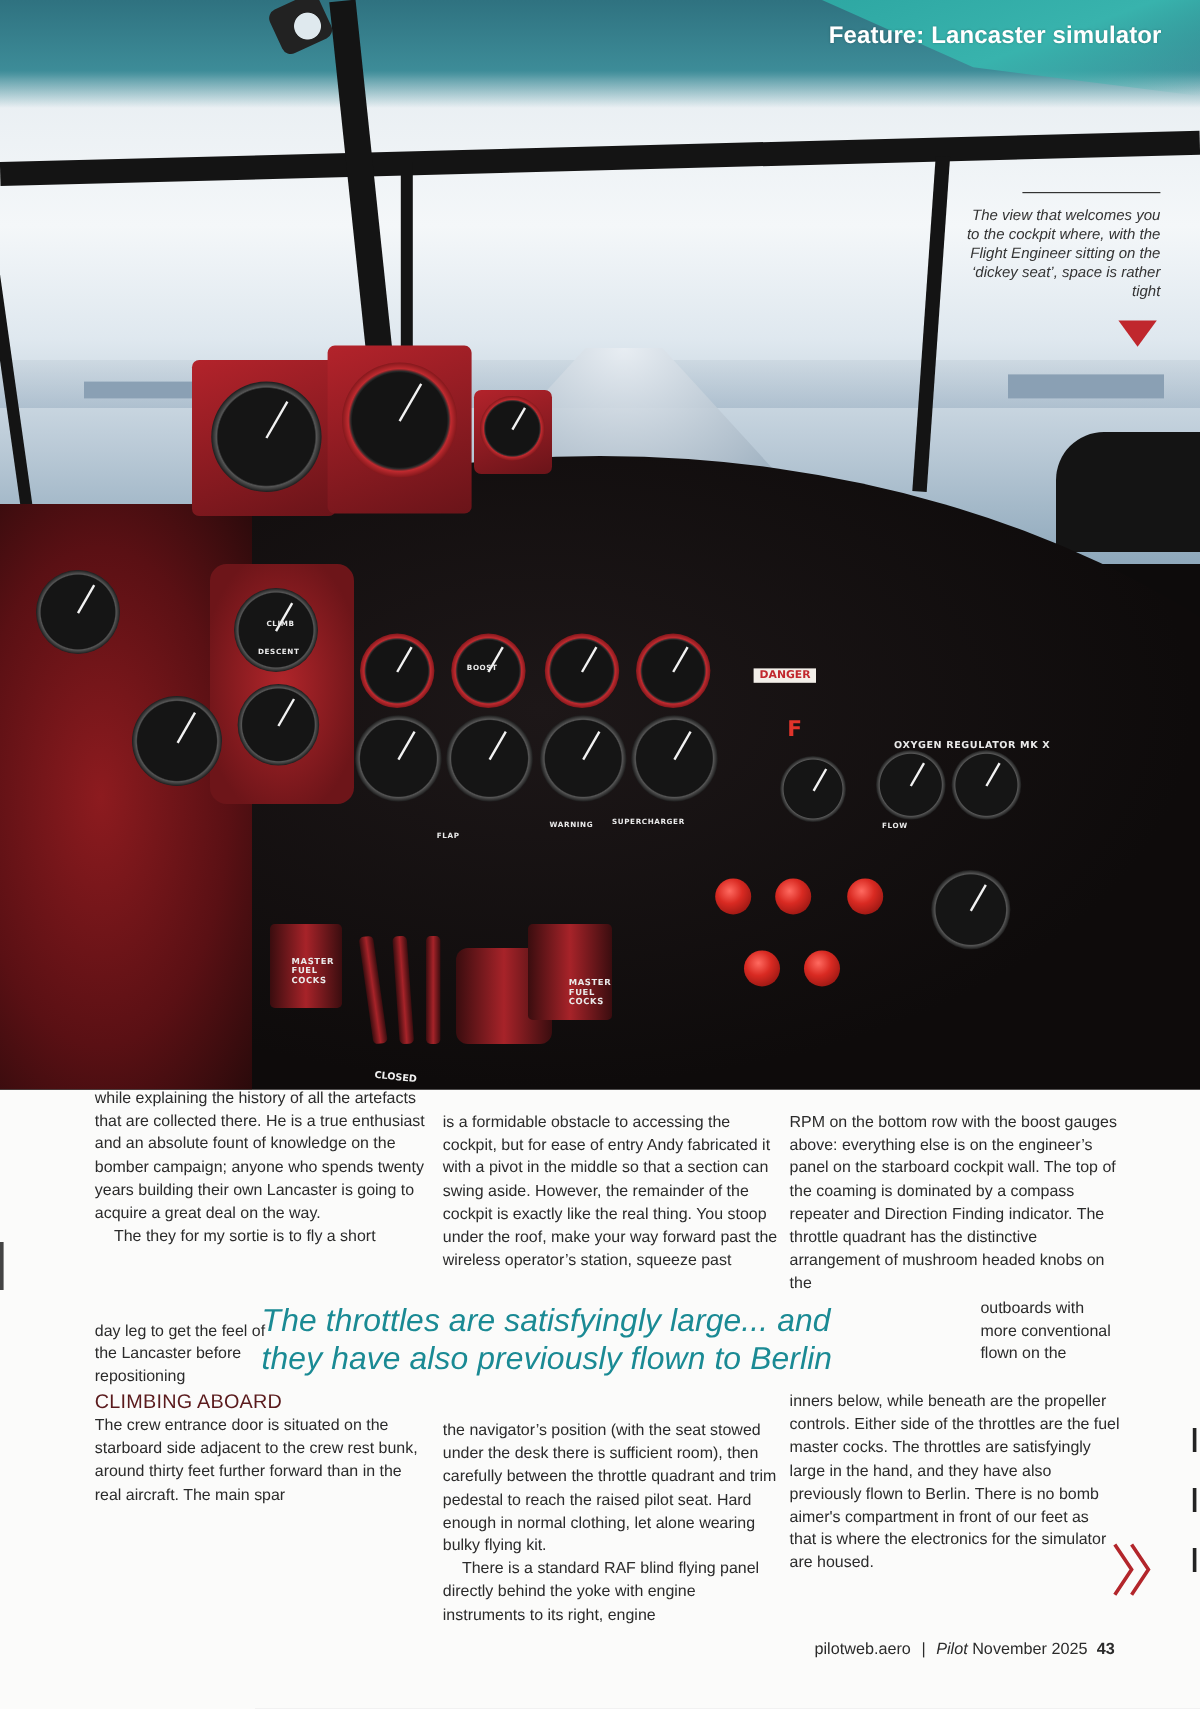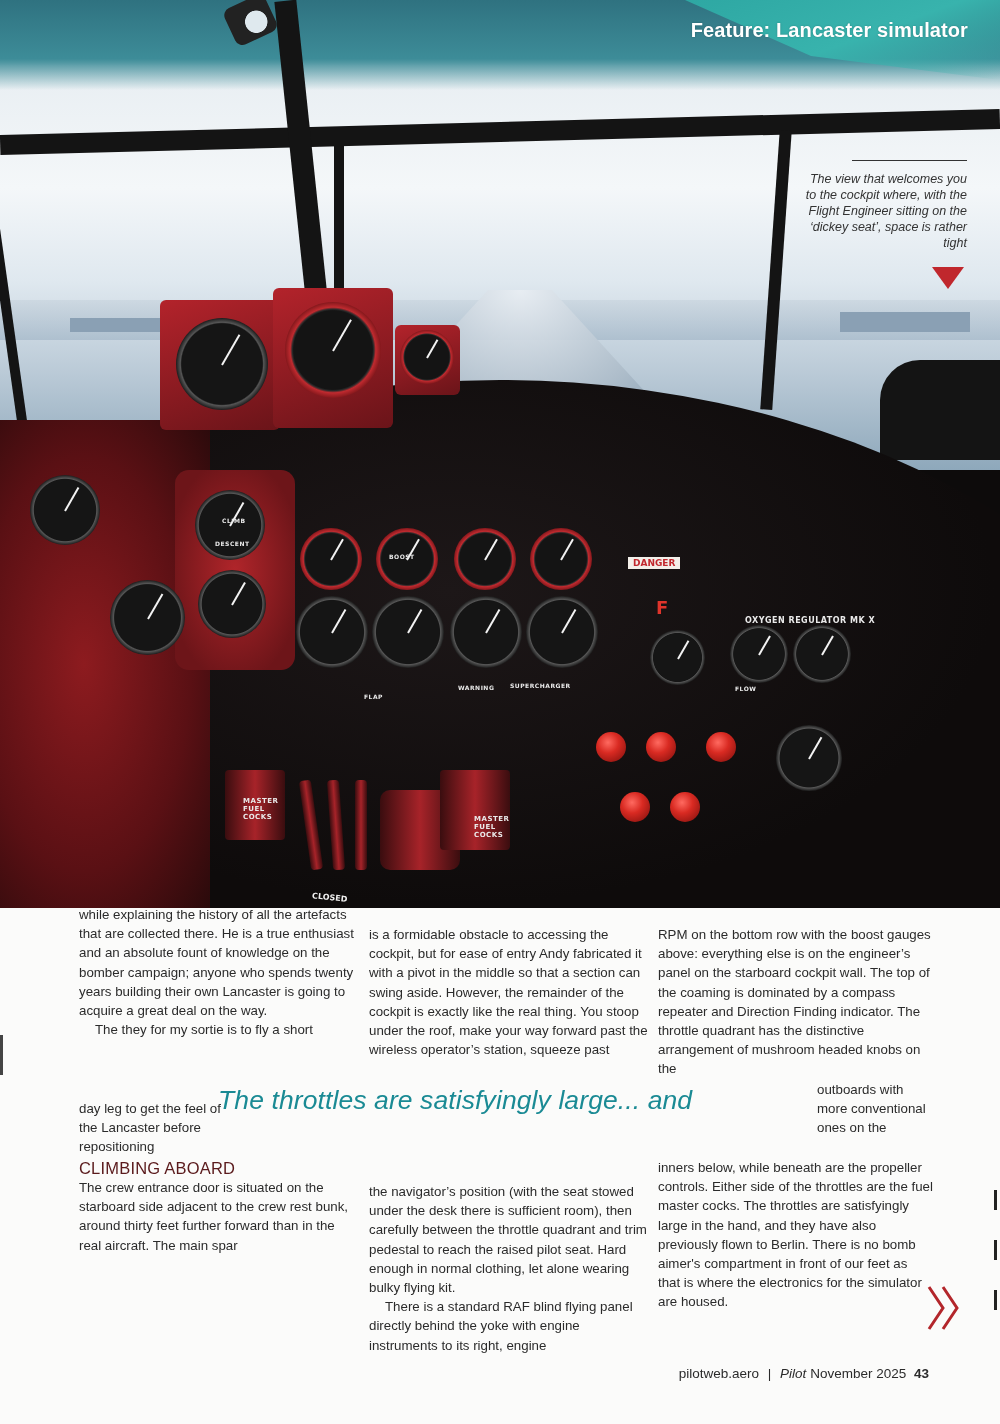--- a/index.html
+++ b/index.html
@@ -195,28 +195,29 @@
 </div>
 <div class="col col2b">
   <p>the navigator’s position (with the seat stowed under the desk there is sufficient room), then carefully between the throttle quadrant and trim pedestal to reach the raised pilot seat. Hard enough in normal clothing, let alone wearing bulky flying kit.</p>
   <p class="indent">There is a standard RAF blind flying panel directly behind the yoke with engine instruments to its right, engine</p>
 </div>
 
 <div class="col col3">
   <p>RPM on the bottom row with the boost gauges above: everything else is on the engineer’s panel on the starboard cockpit wall. The top of the coaming is dominated by a compass repeater and Direction Finding indicator. The throttle quadrant has the distinctive arrangement of mushroom headed knobs on the</p>
 </div>
 <div class="col col3b">
-  <p>outboards with more conventional ones on the</p>
+  <p>outboards with more conventional flown on the</p>
 </div>
 <div class="col col3c">
   <p>inners below, while beneath are the propeller controls. Either side of the throttles are the fuel master cocks. The throttles are satisfyingly large in the hand, and they have also previously flown to Berlin. There is no bomb aimer's compartment in front of our feet as that is where the electronics for the simulator are housed.</p>
 </div>
 
 <div class="pullquote">
   <div>The throttles are satisfyingly large... and</div>
+  <div>they have also previously flown to Berlin</div>
 </div>
 
 <svg class="chevrons" viewBox="0 0 40 50">
   <polyline points="4,4 18,25 4,46" fill="none" stroke="#b3262b" stroke-width="3"></polyline>
   <polyline points="18,4 32,25 18,46" fill="none" stroke="#b3262b" stroke-width="3"></polyline>
 </svg>
 
 <div class="side-marks">
   <span></span>
   <span></span>

